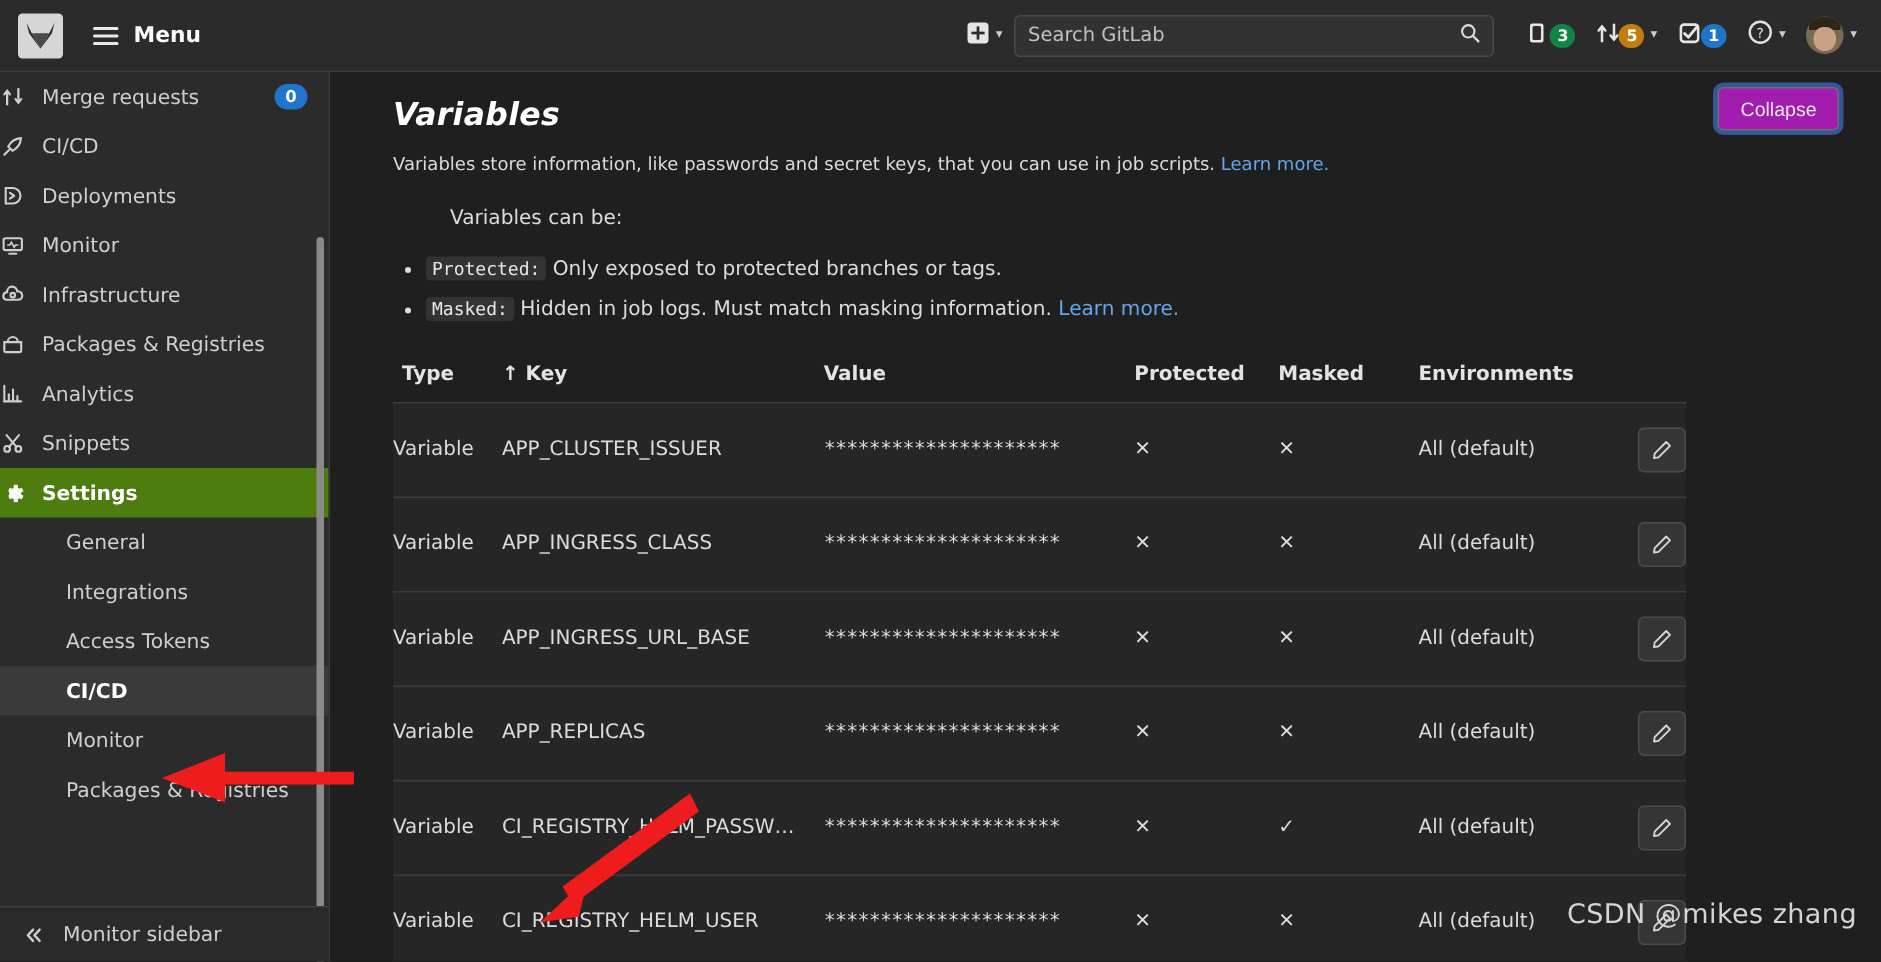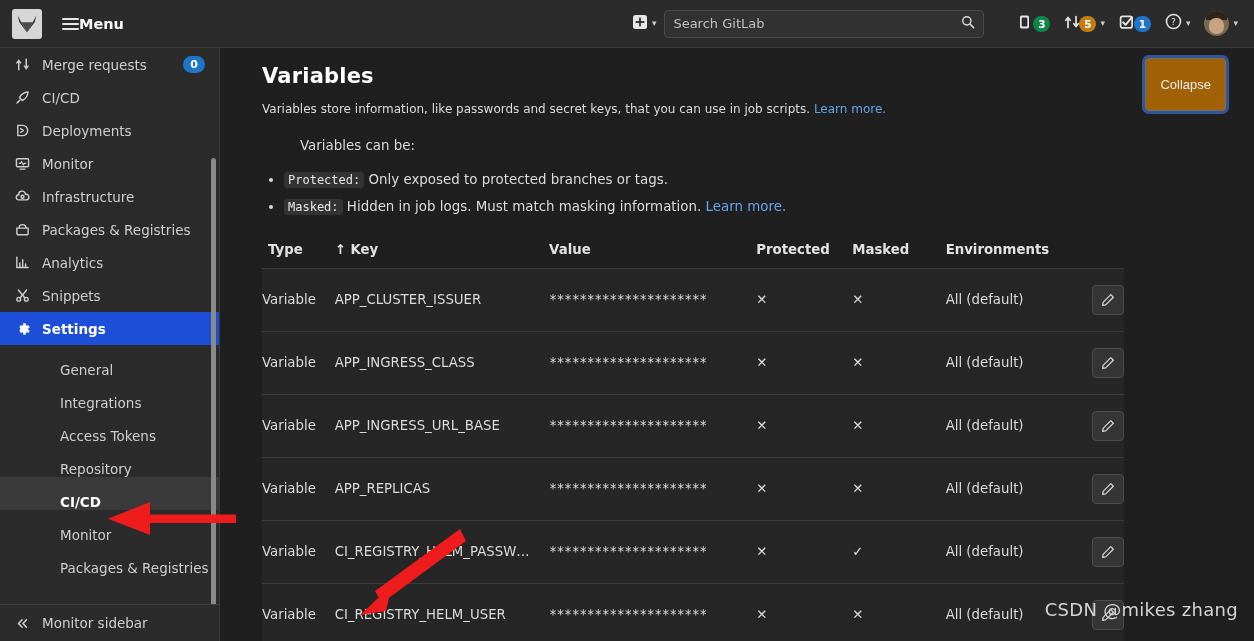--- a/index.html
+++ b/index.html
@@ -15,41 +15,41 @@
   .topbar {
     position: absolute; top: 0; left: 0; width: 1254px; height: 48px;
     background: #2b2b2b; border-bottom: 1px solid #3a3a3a;
     display: flex; align-items: center;
   }
   .logo-tile {
     width: 30px; height: 30px; margin-left: 12px; border-radius: 3px;
     background: #d6d6d6; display: flex; align-items: center; justify-content: center;
   }
   .menu-btn {
-    display: flex; align-items: center; 
+    display: flex; align-items: center; gap: 10px;
     margin-left: 20px; color: #fafafa; font-size: 14.5px; font-weight: 600;
   }
   .hamburger { display: flex; flex-direction: column; gap: 3px; }
   .hamburger i { display: block; width: 17px; height: 2px; background: #e8e8e8; border-radius: 1px; }
 
   .topbar-right {
     margin-left: auto; display: flex; align-items: center; gap: 2px;
     padding-right: 10px; height: 48px;
   }
   .tb-item {
     display: flex; align-items: center; gap: 4px; height: 32px;
     padding: 0 6px; border-radius: 4px; color: #dcdcdc;
   }
   .caret { font-size: 9px; color: #c9c9c9; line-height: 1; }
 
   
   .search {
     width: 320px; height: 28px; background: #323232;
     border: 1px solid #4a4a4a; border-radius: 4px;
-    display: flex; align-items: center; padding: 12px 8px; margin-right: 26px;
+    display: flex; align-items: center; padding: 12px 8px; margin-right: 14px;
   }
   .search input {
     flex: 1; background: transparent; border: none; outline: none;
     color: #e6e6e6; font-size: 13px;
     font-family: "DejaVu Sans", "Liberation Sans", sans-serif;
   }
   .search input::placeholder { color: #c0c0c0; }
 
   .cnt-badge {
     min-width: 17px; height: 16px; padding: 0 4px; border-radius: 8px;
@@ -66,68 +66,68 @@
 
   
   .sidebar {
     position: absolute; top: 48px; left: 0; width: 220px; height: 593px;
     background: #2b2b2b; border-right: 1px solid #3a3a3a;
     overflow: hidden;
   }
   .nav-list { padding-top: 0px; }
   .nav-item {
     display: flex; align-items: center; height: 33px;
-    padding-left: 14px; color: #cfcfcf; font-size: 13.5px; gap: 11px;
+    color: #cfcfcf; font-size: 13.5px; gap: 11px;
     position: relative;
   }
-  .nav-item.active { background: #1d4ed8; color: #fff; font-weight: 700; }
+  .nav-item.active { background: #4d7c0f; color: #fff; font-weight: 700; }
   .nav-ico { width: 17px; height: 17px; display: flex; align-items: center; justify-content: center; flex: 0 0 17px; }
   .nav-badge {
     margin-left: auto; margin-right: 14px;
     min-width: 22px; height: 17px; border-radius: 9px; background: #1f75cb;
     color: #fff; font-size: 11px; font-weight: 600;
     display: flex; align-items: center; justify-content: center;
   }
   .subnav-item {
-    display: flex; align-items: flex-end; height: 33px;
-    padding-left: 60px; color: #cfcfcf; font-size: 13.5px;
+    display: flex; align-items: center; height: 33px;
+    padding-left: 44px; color: #cfcfcf; font-size: 13.5px;
   }
   .subnav-item.active { background: #3a3a3a; color: #ffffff; font-weight: 700; }
   .collapse-bar {
     position: absolute; bottom: 0; left: 0; width: 220px; height: 37px;
     background: #2b2b2b; border-top: 1px solid #3f3f3f;
     display: flex; align-items: center; gap: 11px; padding-left: 14px;
     color: #cfcfcf; font-size: 13.5px;
   }
   .sb-scroll {
     position: absolute; right: 3px; top: 110px; width: 5px; height: 490px;
     background: #8a8a8a; border-radius: 3px;
   }
 
   
   .main {
     position: absolute; top: 48px; left: 220px; width: 1034px; height: 593px;
     background: #1f1f1f; padding: 16px 32px 0 42px; overflow: hidden;
   }
-  .page-title { color: #fff; font-size: 21px; font-weight: 700; letter-spacing: .2px; }
+  .page-title { color: #fff; font-size: 21px; font-weight: 700; letter-spacing: .2px; font-style: italic; }
   .intro { color: #dcdcdc; font-size: 12px; margin-top: 13px; line-height: 1.45; }
   .intro2 { color: #dcdcdc; font-size: 13.4px; margin-top: 20px; margin-left: 38px; }
   a.link { color: #63a6e9; text-decoration: none; }
   ul.bullets { margin: 14px 0 0 22px; }
   ul.bullets li { color: #dcdcdc; font-size: 13.4px; line-height: 1.95; }
   code.code {
     background: #333333; color: #e8e8e8; border-radius: 3px;
     padding: 1px 4px; font-size: 12px;
     font-family: "DejaVu Sans Mono", "Liberation Mono", monospace;
   }
 
   .collapse-btn {
     position: absolute; top: 10px; right: 28px;
-    background: #a16207; border: 1px solid #6f6f6f; border-radius: 4px;
-    color: #e8e8e8; font-size: 13px; padding: 18px 14px;
+    background: #a21caf; border: 1px solid #6f6f6f; border-radius: 4px;
+    color: #e8e8e8; font-size: 13px; padding: 6px 14px;
     box-shadow: 0 0 0 3px rgba(66,133,244,.55);
   }
 
   
   table.vars { width: 862px; border-collapse: collapse; margin-top: 22px; }
   table.vars th {
     text-align: left; color: #e3e3e3; font-size: 13.3px; font-weight: 700;
     padding: 0 0 11px 0; border-bottom: 1px solid #3c3c3c;
   }
   table.vars td {
@@ -359,23 +359,20 @@
 
       <div class="subnav-item">
         <span>General</span>
       </div>
       <div class="subnav-item">
         <span>Integrations</span>
       </div>
       <div class="subnav-item">
         <span>Access Tokens</span>
       </div>
-      <div class="subnav-item">
-        <span>Repository</span>
-      </div>
       <div class="subnav-item active">
         <span>CI/CD</span>
       </div>
       <div class="subnav-item">
         <span>Monitor</span>
       </div>
       <div class="subnav-item">
         <span>Packages &amp; Registries</span>
       </div>
     </div>

